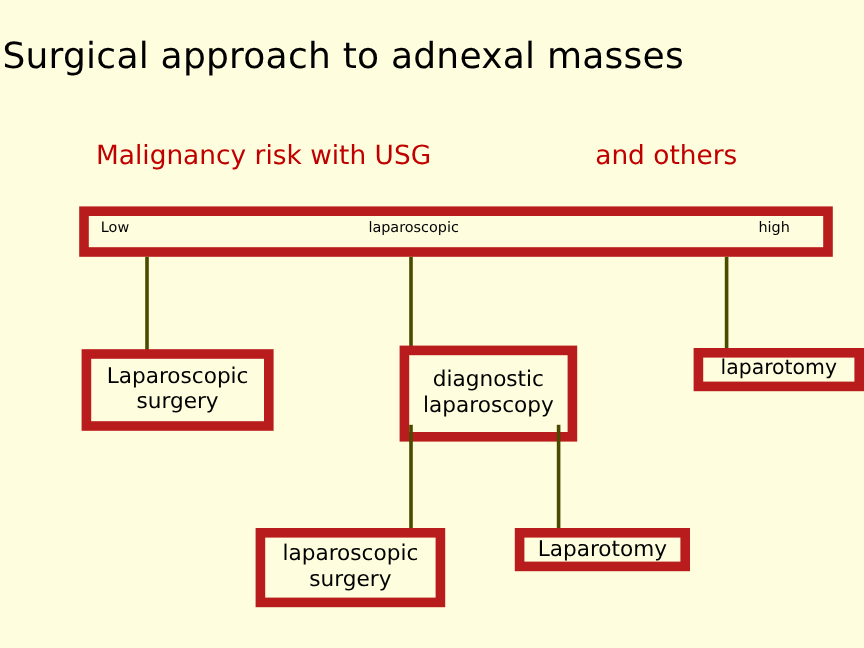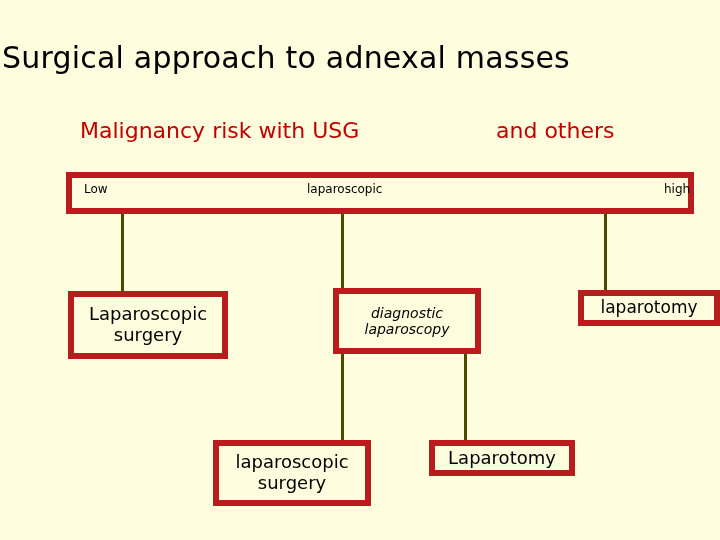--- a/index.html
+++ b/index.html
@@ -15,21 +15,21 @@
     position: relative;
   }
   .slide {
     position: absolute;
     inset: 0;
     background: #FEFDDD;
   }
   .title {
     position: absolute;
     left: 0;
-    top: 40px;
+    top: 30px;
     width: 572px;
     text-align: center;
     font-size: 30px;
     color: #000000;
     font-family: "DejaVu Sans", sans-serif;
     letter-spacing: 0.2px;
     white-space: nowrap;
   }
   .subtitle {
     position: absolute;
@@ -53,57 +53,56 @@
     position: absolute;
     box-sizing: border-box;
     color: #000000;
     display: flex;
     align-items: center;
     justify-content: center;
     text-align: center;
     line-height: 1.15;
   }
   .box-red {
-    border: 6px solid #b91c1c;
+    border: 8px solid #b91c1c;
     background: transparent;
   }
 
   
   #band-box {
     left: 66px;
     top: 172px;
     width: 628px;
     height: 42px;
   }
   .band-label {
     position: absolute;
     font-size: 12px;
     color: #000000;
     white-space: nowrap;
     top: 182px;
   }
   #band-low { left: 84px; }
   #band-intermediate { left: 307px; }
-  #band-high { left: 632px; margin-left: 32px; }
+  #band-high { left: 632px; }
 
   
   #box-lap-surgery {
     left: 68px;
     top: 291px;
     width: 160px;
     height: 68px;
     font-size: 18px;
   }
   #box-diag-lap {
     left: 333px;
     top: 288px;
     width: 148px;
-    height: 66px;
-    font-size: 14px;
-    font-style: italic;
+    height: 80px;
+    font-size: 18px;
   }
   #box-laparotomy-right {
     left: 578px;
     top: 290px;
     width: 142px;
     height: 36px;
     font-size: 17px;
   }
 
   

